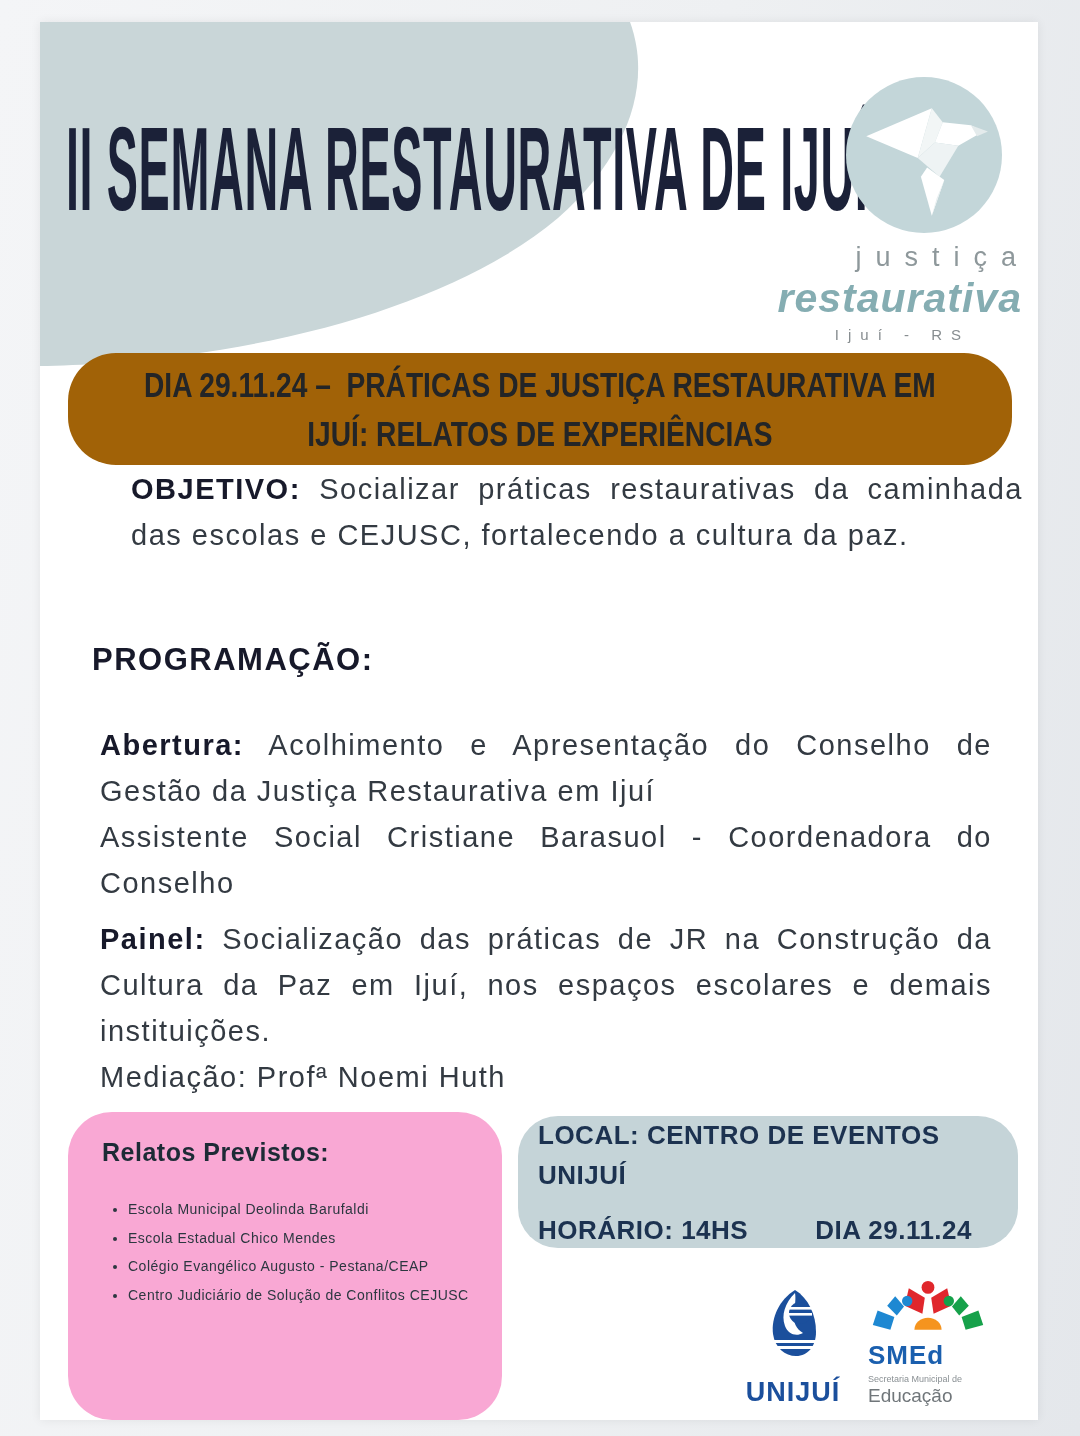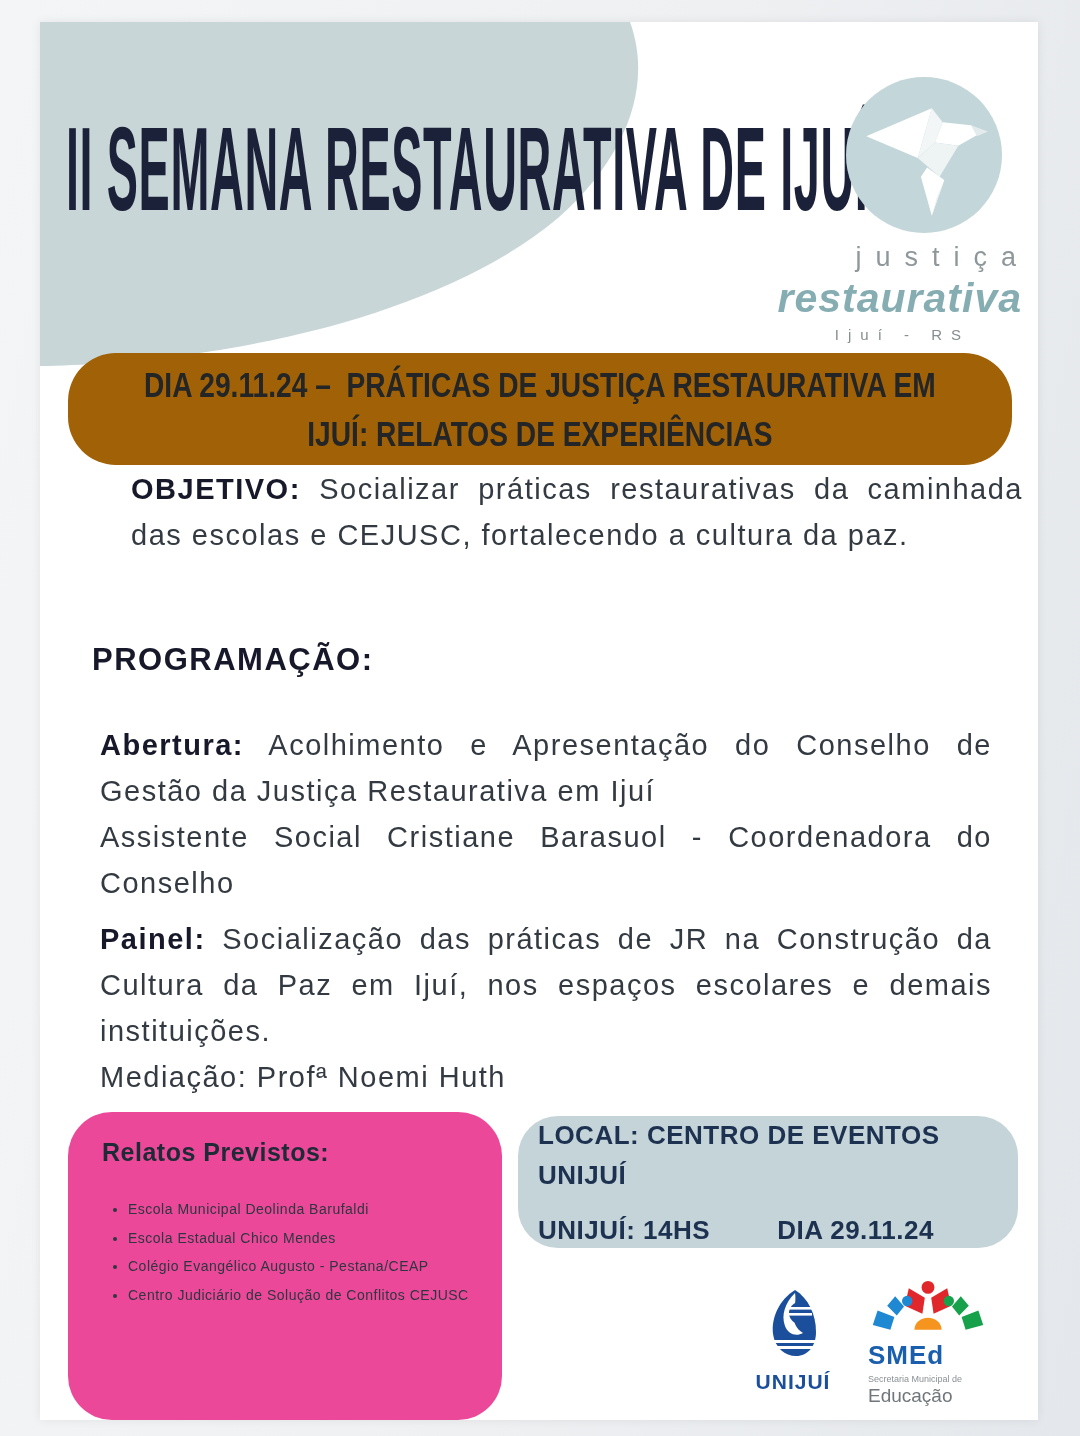--- a/index.html
+++ b/index.html
@@ -47,40 +47,40 @@
   .prog-heading {
     position:absolute; left:52px; top:620px;
     font-size:31px; font-weight:700; color:#17192a; letter-spacing:1.5px;
   }
   .abertura { position:absolute; left:60px; top:700px; width:892px; }
   .painel   { position:absolute; left:60px; top:894px; width:892px; }
   .noj { text-align:left; }
   
   .relatos-box {
     position:absolute; left:28px; top:1090px; width:434px; height:308px;
-    background:#ec4899; border-radius:44px; padding:26px 28px 20px 34px;
+    background:#f9a8d4; border-radius:44px; padding:26px 28px 20px 34px;
   }
   .relatos-h { font-size:25px; font-weight:700; color:#1d2b36; letter-spacing:0.5px; }
   .relatos-box ul { margin-top:28px; padding-left:26px; }
   .relatos-box li {
     font-size:14px; line-height:28.5px; letter-spacing:0.5px;
     color:#2c3740; text-align:justify;
   }
   
   .local-box {
     position:absolute; left:478px; top:1094px; width:500px; height:132px;
     background:#c5d4d8; border-radius:40px;
     display:flex; flex-direction:column; justify-content:center; padding:0 10px 0 20px;gap:15px;
   }
   .local-l1 { font-size:26px; font-weight:700; color:#1c3250; letter-spacing:0.5px; line-height:40px;}
   .local-l2 { font-size:26px; font-weight:700; color:#1c3250; letter-spacing:0.5px; line-height:40px; display:flex; }
   .local-l2 .dia { margin-left:67px; }
   
   .unijui { position:absolute; left:698px; top:1266px; width:110px; text-align:center; }
-  .unijui-t { font-size:21px; font-weight:700; color:#1b4f9c; letter-spacing:1px; margin-top:6px; }
+  .unijui-t { font-size:27px; font-weight:700; color:#1b4f9c; letter-spacing:1px; margin-top:13px; }
   .smed { position:absolute; left:828px; top:1258px; width:146px; text-align:left; }
   .smed-t  { font-size:26px; font-weight:700; color:#1a5fae; margin-top:-2px; letter-spacing:1px;}
   .smed-s1 { font-size:9px;  color:#8a9094; margin-top:3px; }
   .smed-s2 { font-size:19px; color:#70767a; margin-top:1px; }
 </style>
 </head>
 <body>
 
 <div class="page">
 
@@ -136,21 +136,21 @@
       <li>Escola Municipal Deolinda Barufaldi</li>
       <li>Escola Estadual Chico Mendes</li>
       <li>Colégio Evangélico Augusto - Pestana/CEAP</li>
       <li>Centro Judiciário de Solução de Conflitos CEJUSC</li>
     </ul>
   </div>
 
   <div class="local-box">
     <div class="local-l1">LOCAL: CENTRO DE EVENTOS UNIJUÍ</div>
     <div class="local-l2">
-      <span>UNIJUÍ: 14HS</span>
+      <span>HORÁRIO: 14HS</span>
       <span class="dia">DIA 29.11.24</span>
     </div>
   </div>
 
   <div class="unijui">
     <svg width="64" height="72" viewBox="0 0 64 72">
       <path d="M34,2 C18,12 10,30 12,46 C14,60 24,68 35,68 C47,68 55,58 55,44 C55,26 47,10 34,2 Z" fill="#1b4f9c"></path>
       <path d="M34,5 C24,15 20,27 24,38 C27,46 35,49 42,45 C35,41 32,34 33,26 C34,17 35,10 34,5 Z" fill="#ffffff"></path>
       <circle cx="39" cy="25" r="11" fill="#1b4f9c"></circle>
       <rect x="27" y="19" width="24" height="2.6" fill="#ffffff"></rect>

